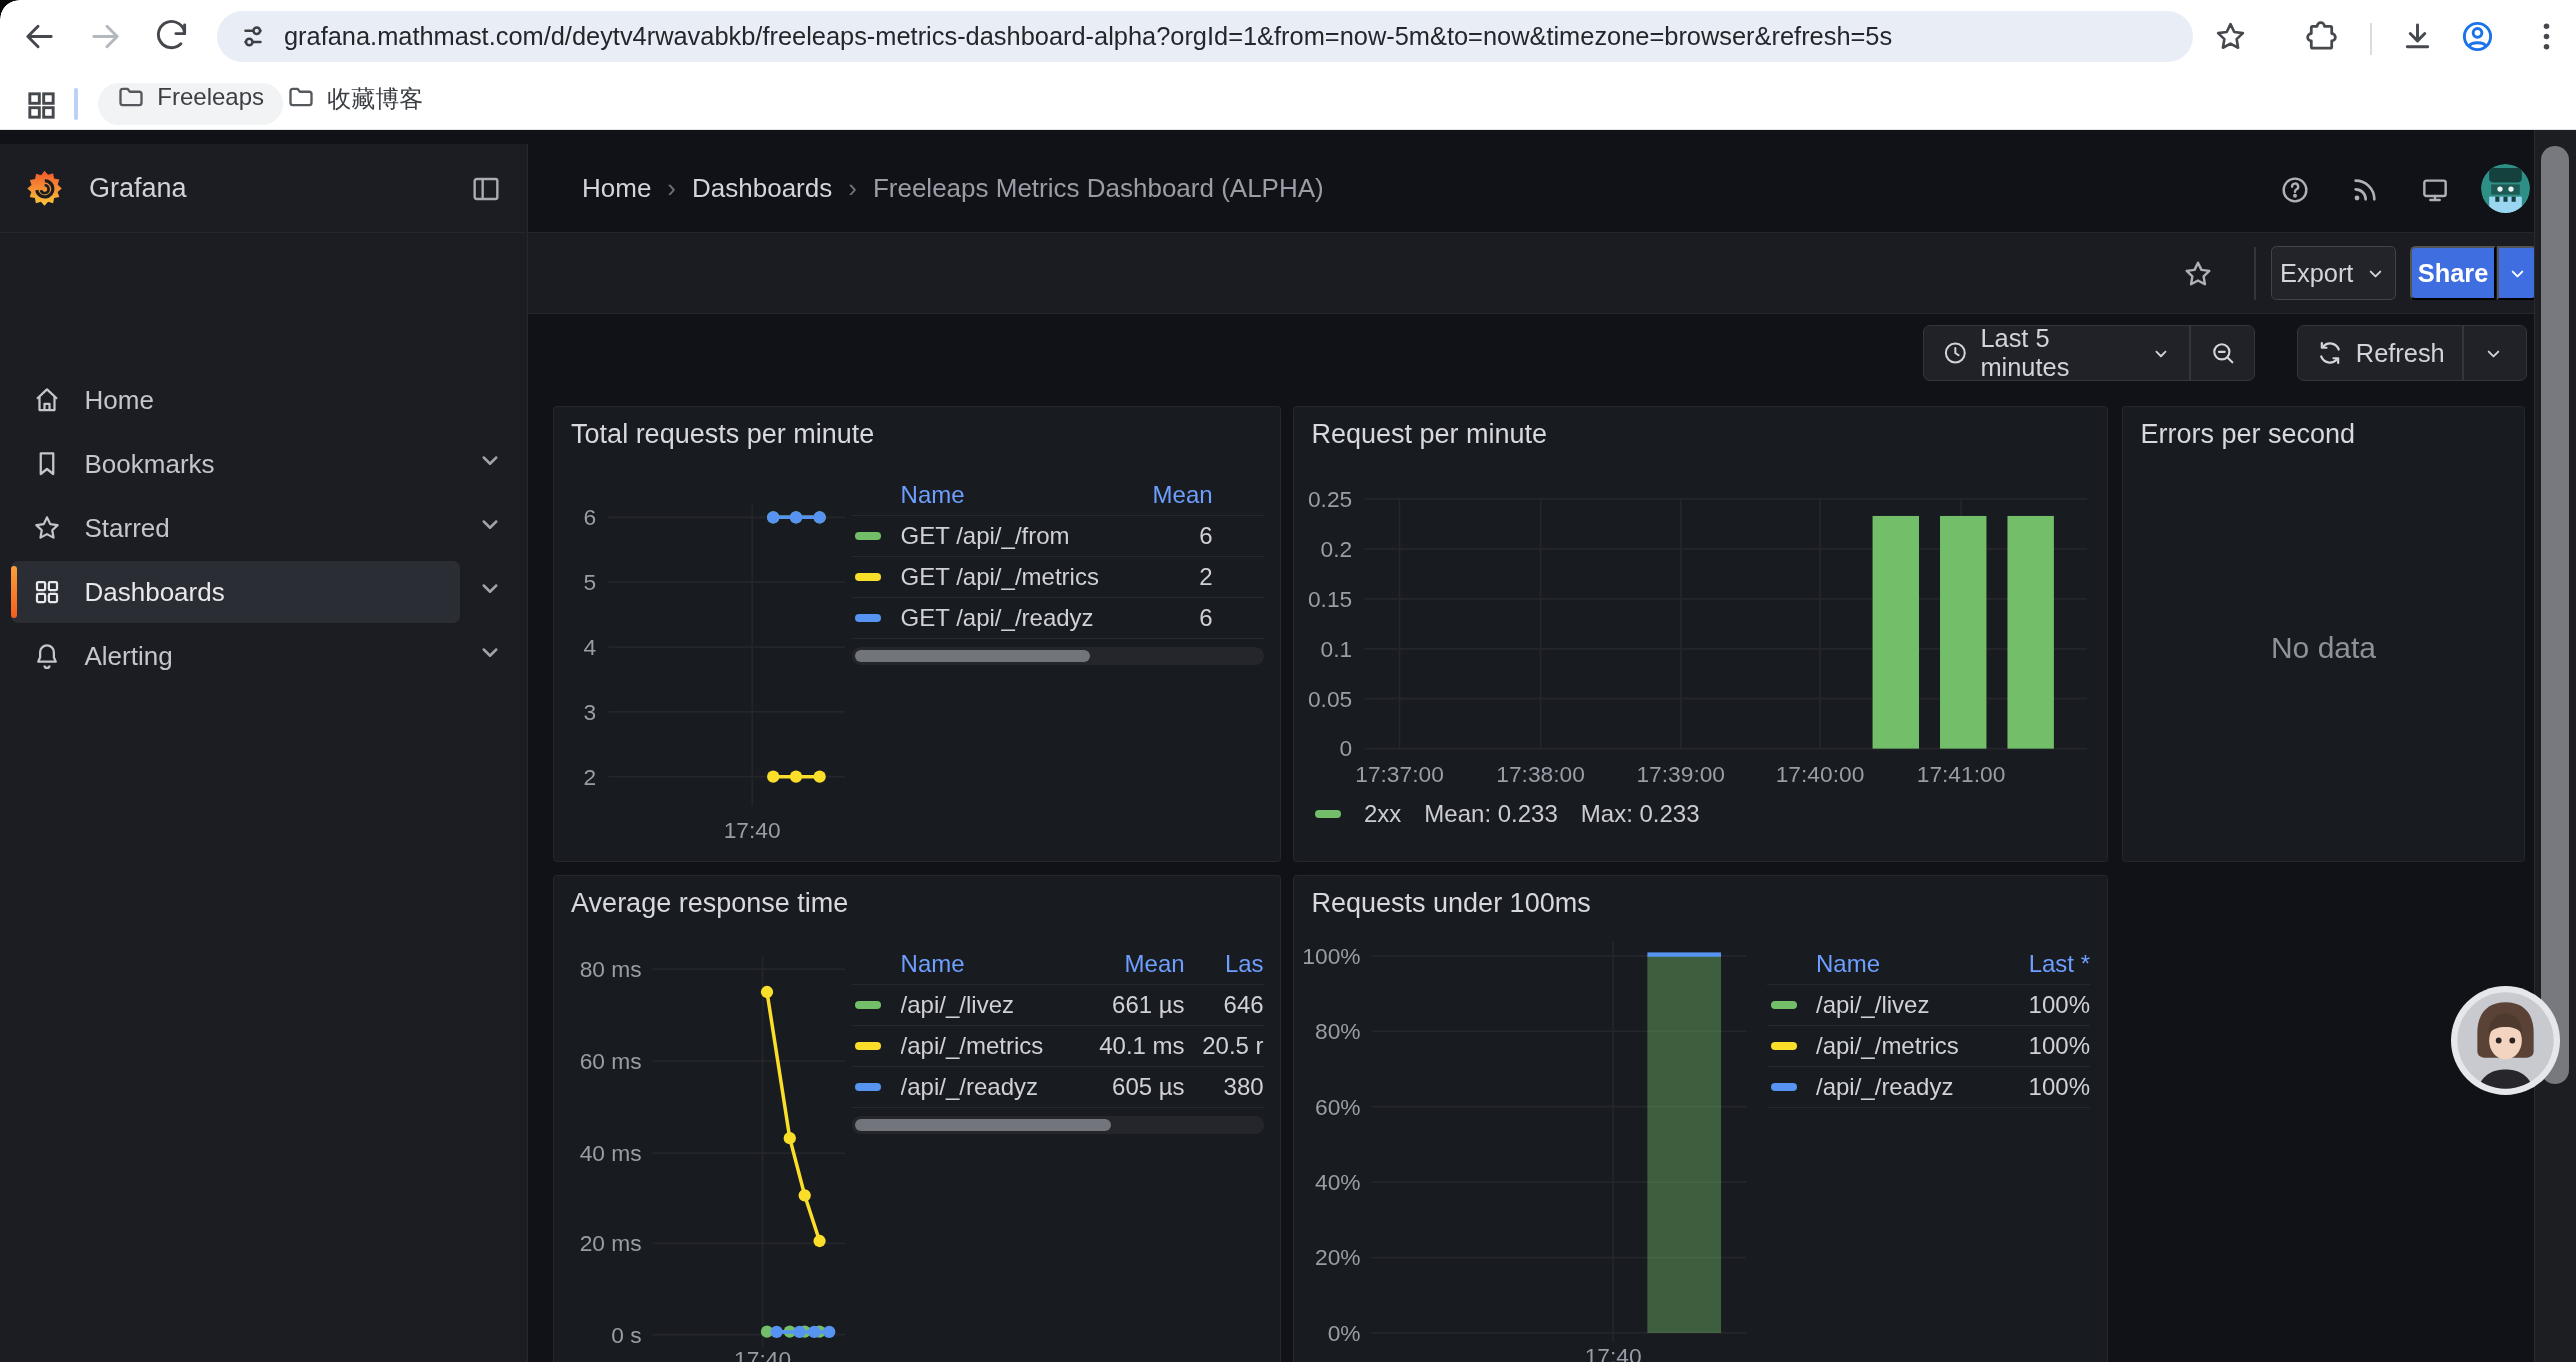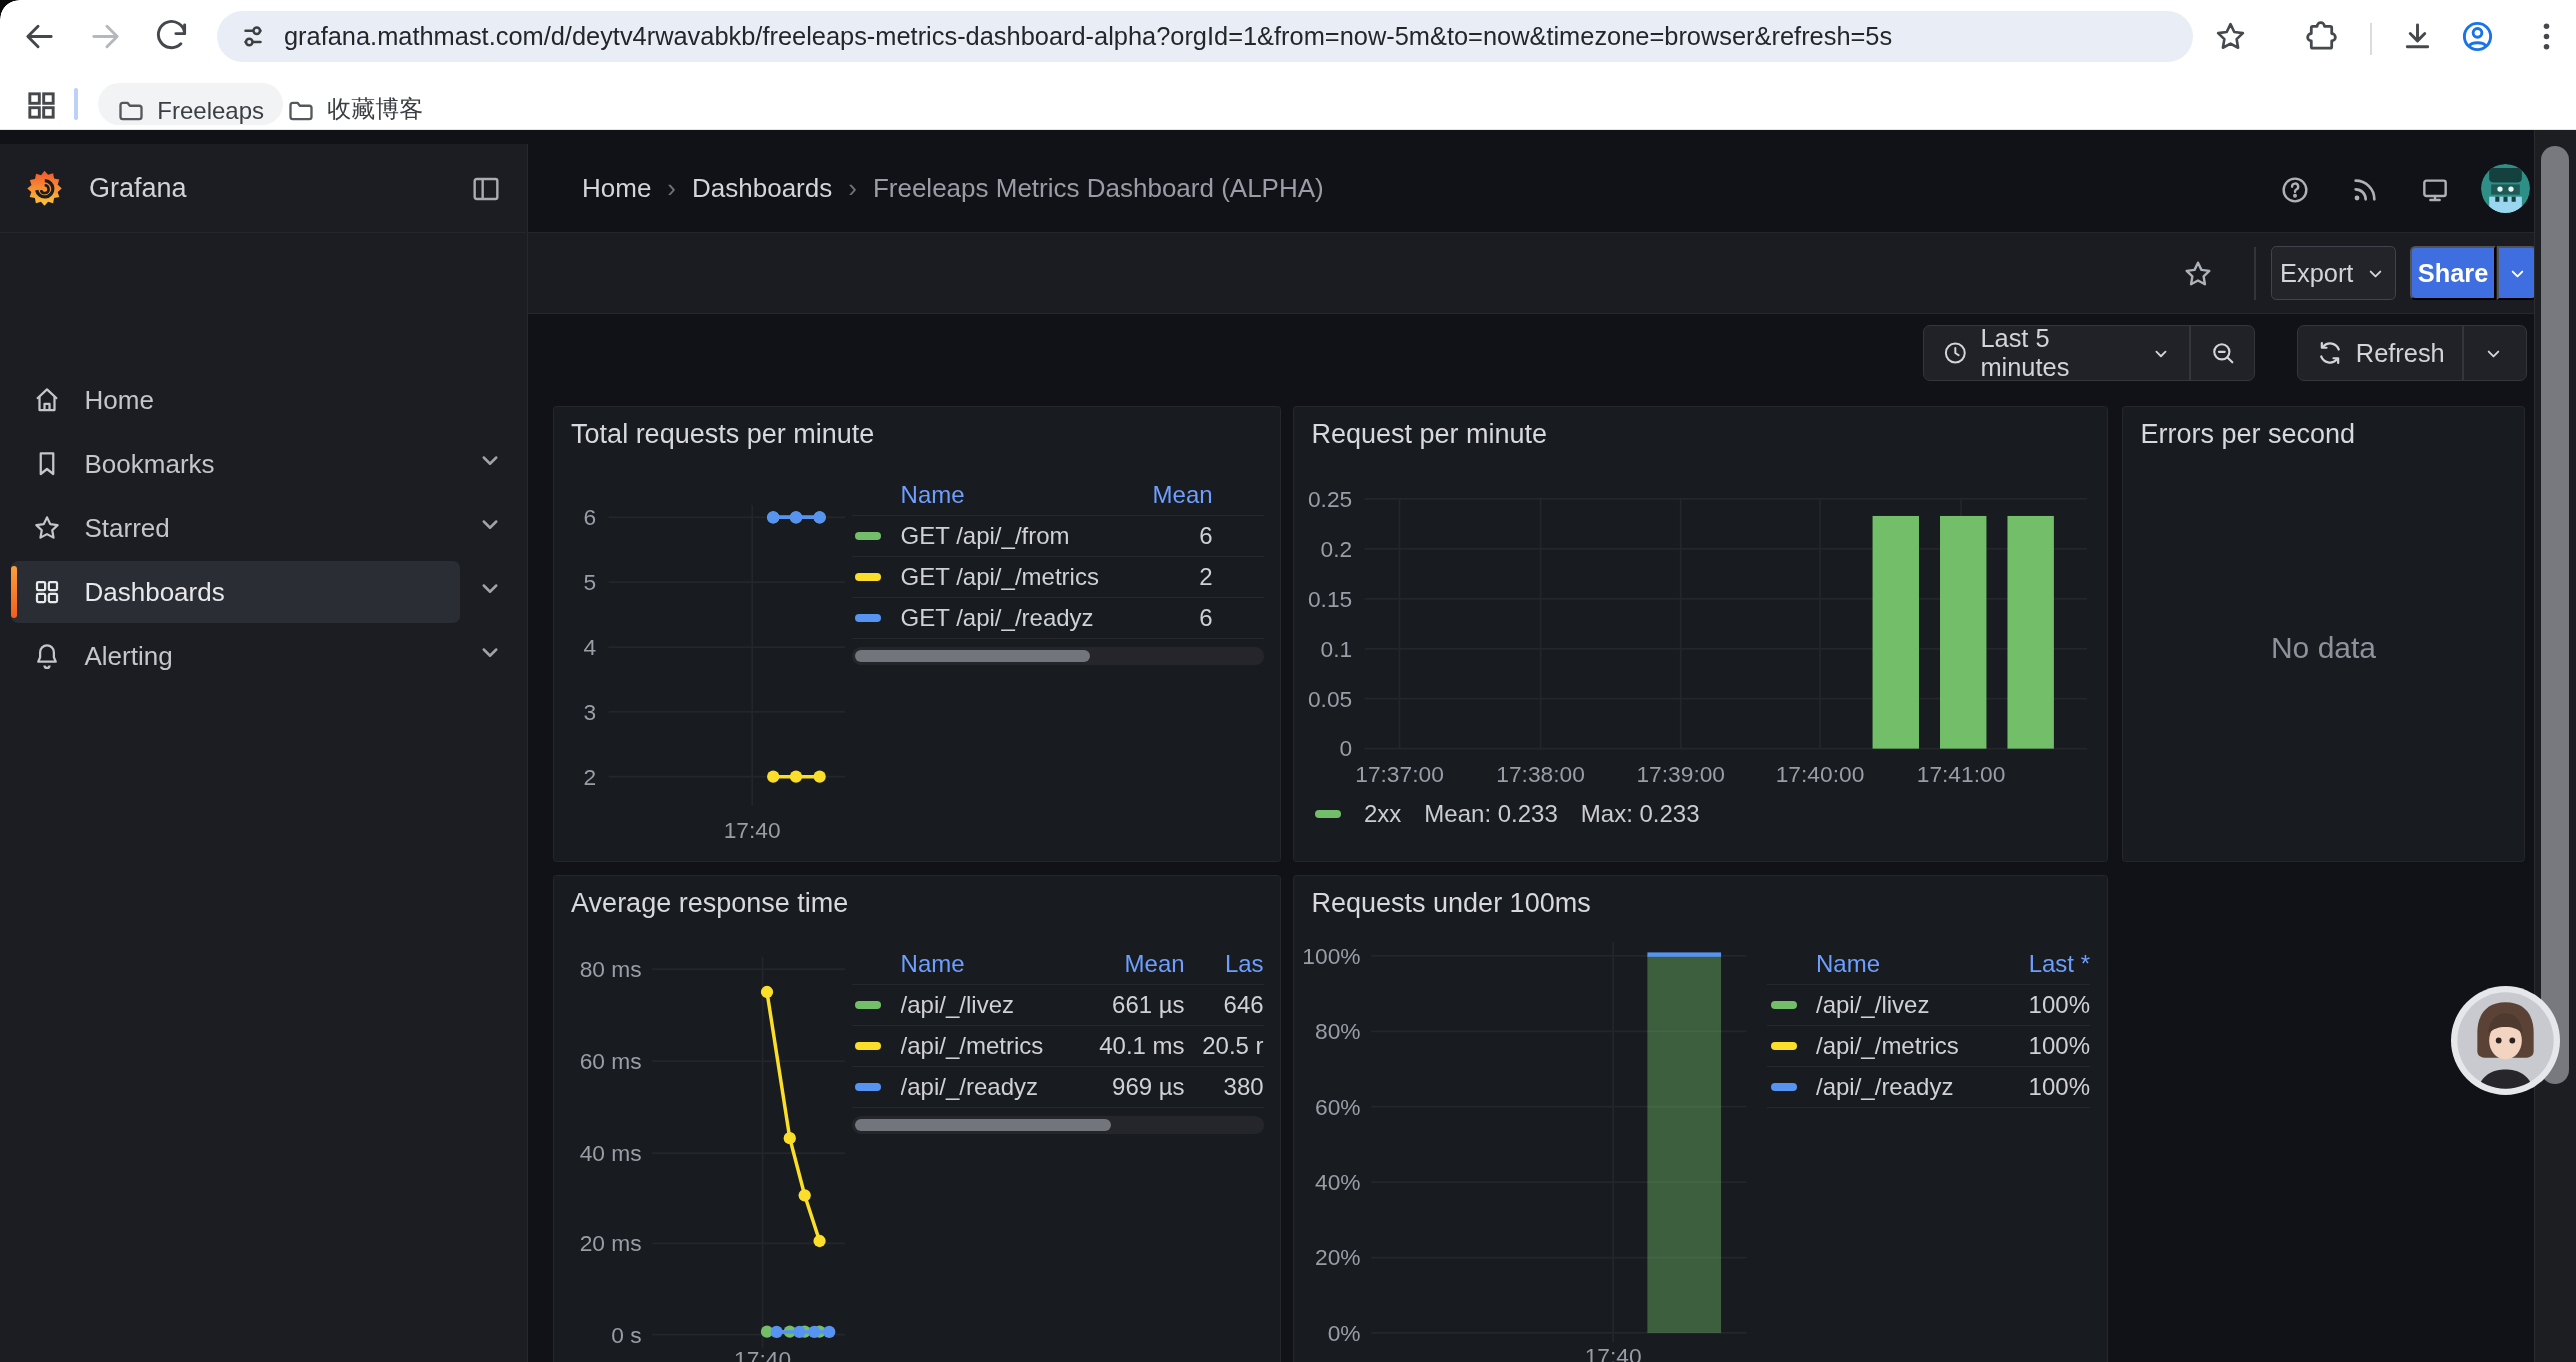--- a/index.html
+++ b/index.html
@@ -10,21 +10,21 @@
   
   .browser-toolbar { position:absolute; left:0; top:0; width:2576px; height:77px; background:#ffffff; }
   .nav-ic { position:absolute; top:19px; width:35px; height:35px; color:#44474b; cursor:pointer; }
   .nav-ic svg { width:100%; height:100%; }
   .url-pill { position:absolute; left:217px; top:11.4px; width:1976px; height:51px; border-radius:25.4px; background:#e9eef6; display:flex; align-items:center; }
   .url-text { font-size:25.4px; color:#24262a; white-space:nowrap; overflow:hidden; flex:1; }
   .chrome-right { color:#45484c; }
   .toolbar-divider { position:absolute; left:2370px; top:23px; width:1.8px; height:32px; background:#dadce0; }
   .bookmarks-bar { position:absolute; left:0; top:77px; width:2576px; height:53px; background:#ffffff; border-bottom:1.8px solid #e2e4e8; }
   .bm-divider { position:absolute; left:74px; top:10.5px; width:3.5px; height:32px; background:#bcd1f5; border-radius:1.8px; }
-  .bm-chip { position:absolute; top:6.1px; height:42px; border-radius:21px; display:flex; align-items:flex-end; gap:12.3px; padding:0 19px; font-size:24px; color:#3b3e42; cursor:pointer; }
+  .bm-chip { position:absolute; top:6.1px; height:42px; border-radius:21px; display:flex; align-items:flex-start; gap:12.3px; padding:0 19px; font-size:24px; color:#3b3e42; cursor:pointer; }
   .bm-chip svg { width:28px; height:28px; color:#55585c; }
   .corner-tl { position:absolute; left:0; top:0; width:19px; height:19px; background:radial-gradient(circle at 19px 19px, rgba(0,0,0,0) 18.4px, #0a0a0a 19px); z-index:50; }
 
   
   .app { position:absolute; left:0; top:130px; width:2576px; height:1233px; background:#111217;margin-top:14px; }
   .sidebar { position:absolute; left:0; top:0; width:528px; height:1233px; background:#1b1d22; border-right:1.8px solid #26282e; }
   .side-head { position:absolute; left:0; top:0; width:526px; height:89px; border-bottom:1.8px solid #24262b; }
   .brand { position:absolute; left:89px; top:29px; font-size:27px; color:#d2d3d8; }
   .side-toggle { position:absolute; left:470px; top:29px; width:32px; height:32px; color:#a9acb3; cursor:pointer; }
   .nav-item { position:absolute; left:10.5px; width:449px; height:62px; border-radius:7px; display:flex; align-items:center; color:#c4c6cc; font-size:26px; cursor:pointer; }
@@ -525,21 +525,21 @@
             </span>
           <span class="c-name">/api/_/metrics</span>
           <span class="c-mean">40.1 ms</span>
           <span class="c-last">20.5 r</span>
         </div>
         <div class="lg-row">
           <span class="c-pill">
               <span class="pill" style="background: rgb(87, 148, 242);"></span>
             </span>
           <span class="c-name">/api/_/readyz</span>
-          <span class="c-mean">969 µs</span>
+          <span class="c-mean">605 µs</span>
           <span class="c-last">380</span>
         </div>
         <div class="lg-scroll">
             <div class="lg-thumb" style="width:62%"></div>
           </div>
       </div>
     </section>
 
     <section class="panel" style="left:765px;top:731px;width:815px;height:596px">
       <div class="panel-title">Requests under 100ms</div>

